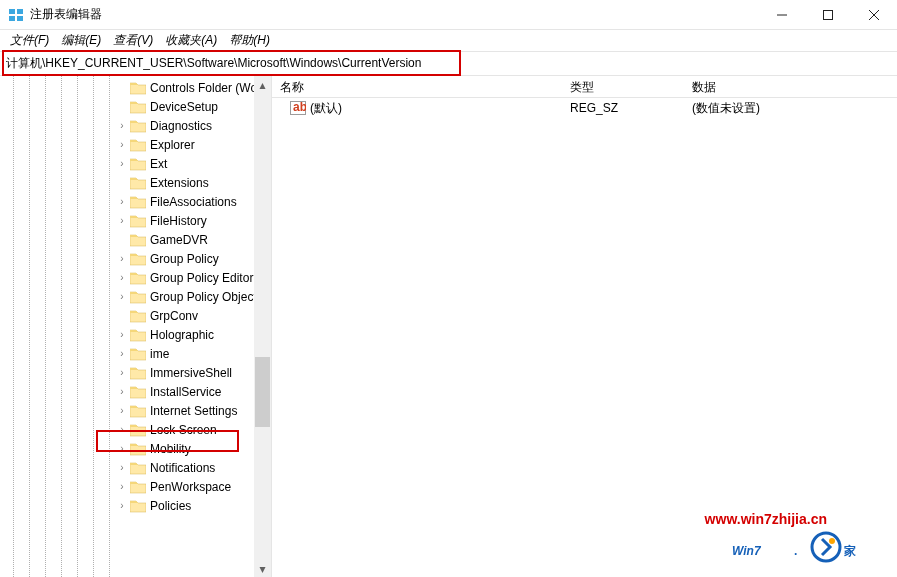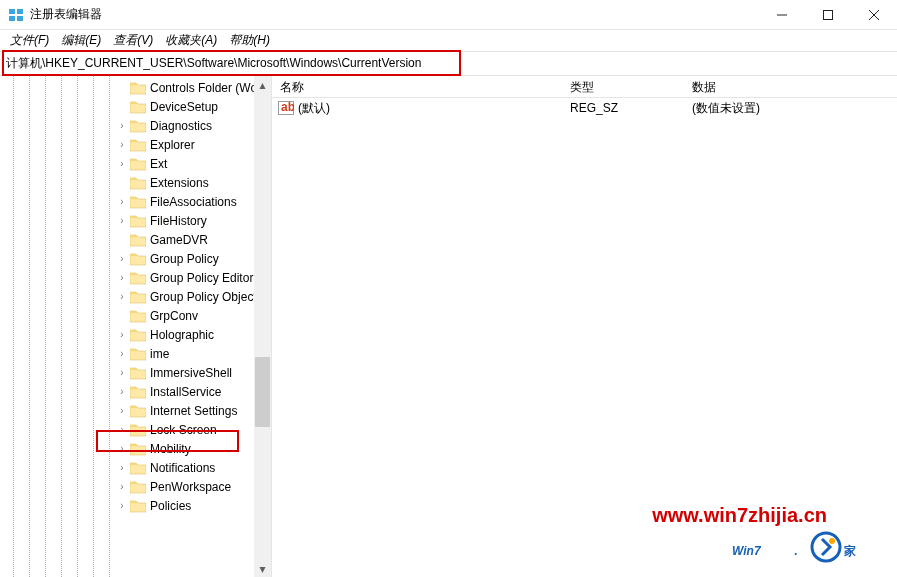--- a/index.html
+++ b/index.html
@@ -34,25 +34,25 @@
 .red-box-tree { position: absolute; left: 96px; top: 354px; width: 143px; height: 22px; border: 2px solid #d40000; pointer-events: none; }
 
 .values-pane { flex: 1; position: relative; overflow: hidden; }
 .col-headers { height: 22px; display: flex; border-bottom: 1px solid #e5e5e5; }
 .col-headers .col { padding: 3px 8px; color: #000; }
 .col-name { width: 290px; }
 .col-type { width: 122px; }
 .col-data { flex: 1; }
 .value-row { display: flex; height: 20px; align-items: center; }
 .value-row .col-name { display: flex; align-items: center; padding-left: 6px; }
-.value-row .ab-icon { width: 16px; height: 16px; margin-right: 4px; }
+.value-row .ab-icon { width: 16px; height: 16px; margin-right: 4px; margin-left: 12px; }
 .value-row .col-type { padding-left: 8px; }
 .value-row .col-data { padding-left: 8px; }
 
-.watermark1 { position: absolute; right: 70px; bottom: 50px; color: #d40000; font-weight: bold; font-size: 20px; pointer-events:none; }
+.watermark1 { position: absolute; right: 70px; bottom: 50px; color: #d40000; font-weight: bold; font-size: 14px; pointer-events:none; }
 .watermark2 { position: absolute; right: 25px; bottom: 10px; pointer-events:none; }
 
 svg { display: block; }
 </style>
 </head>
 <body>
 
 <div class="titlebar">
   <span class="app-icon">
     <svg width="16" height="16" viewBox="0 0 16 16">

